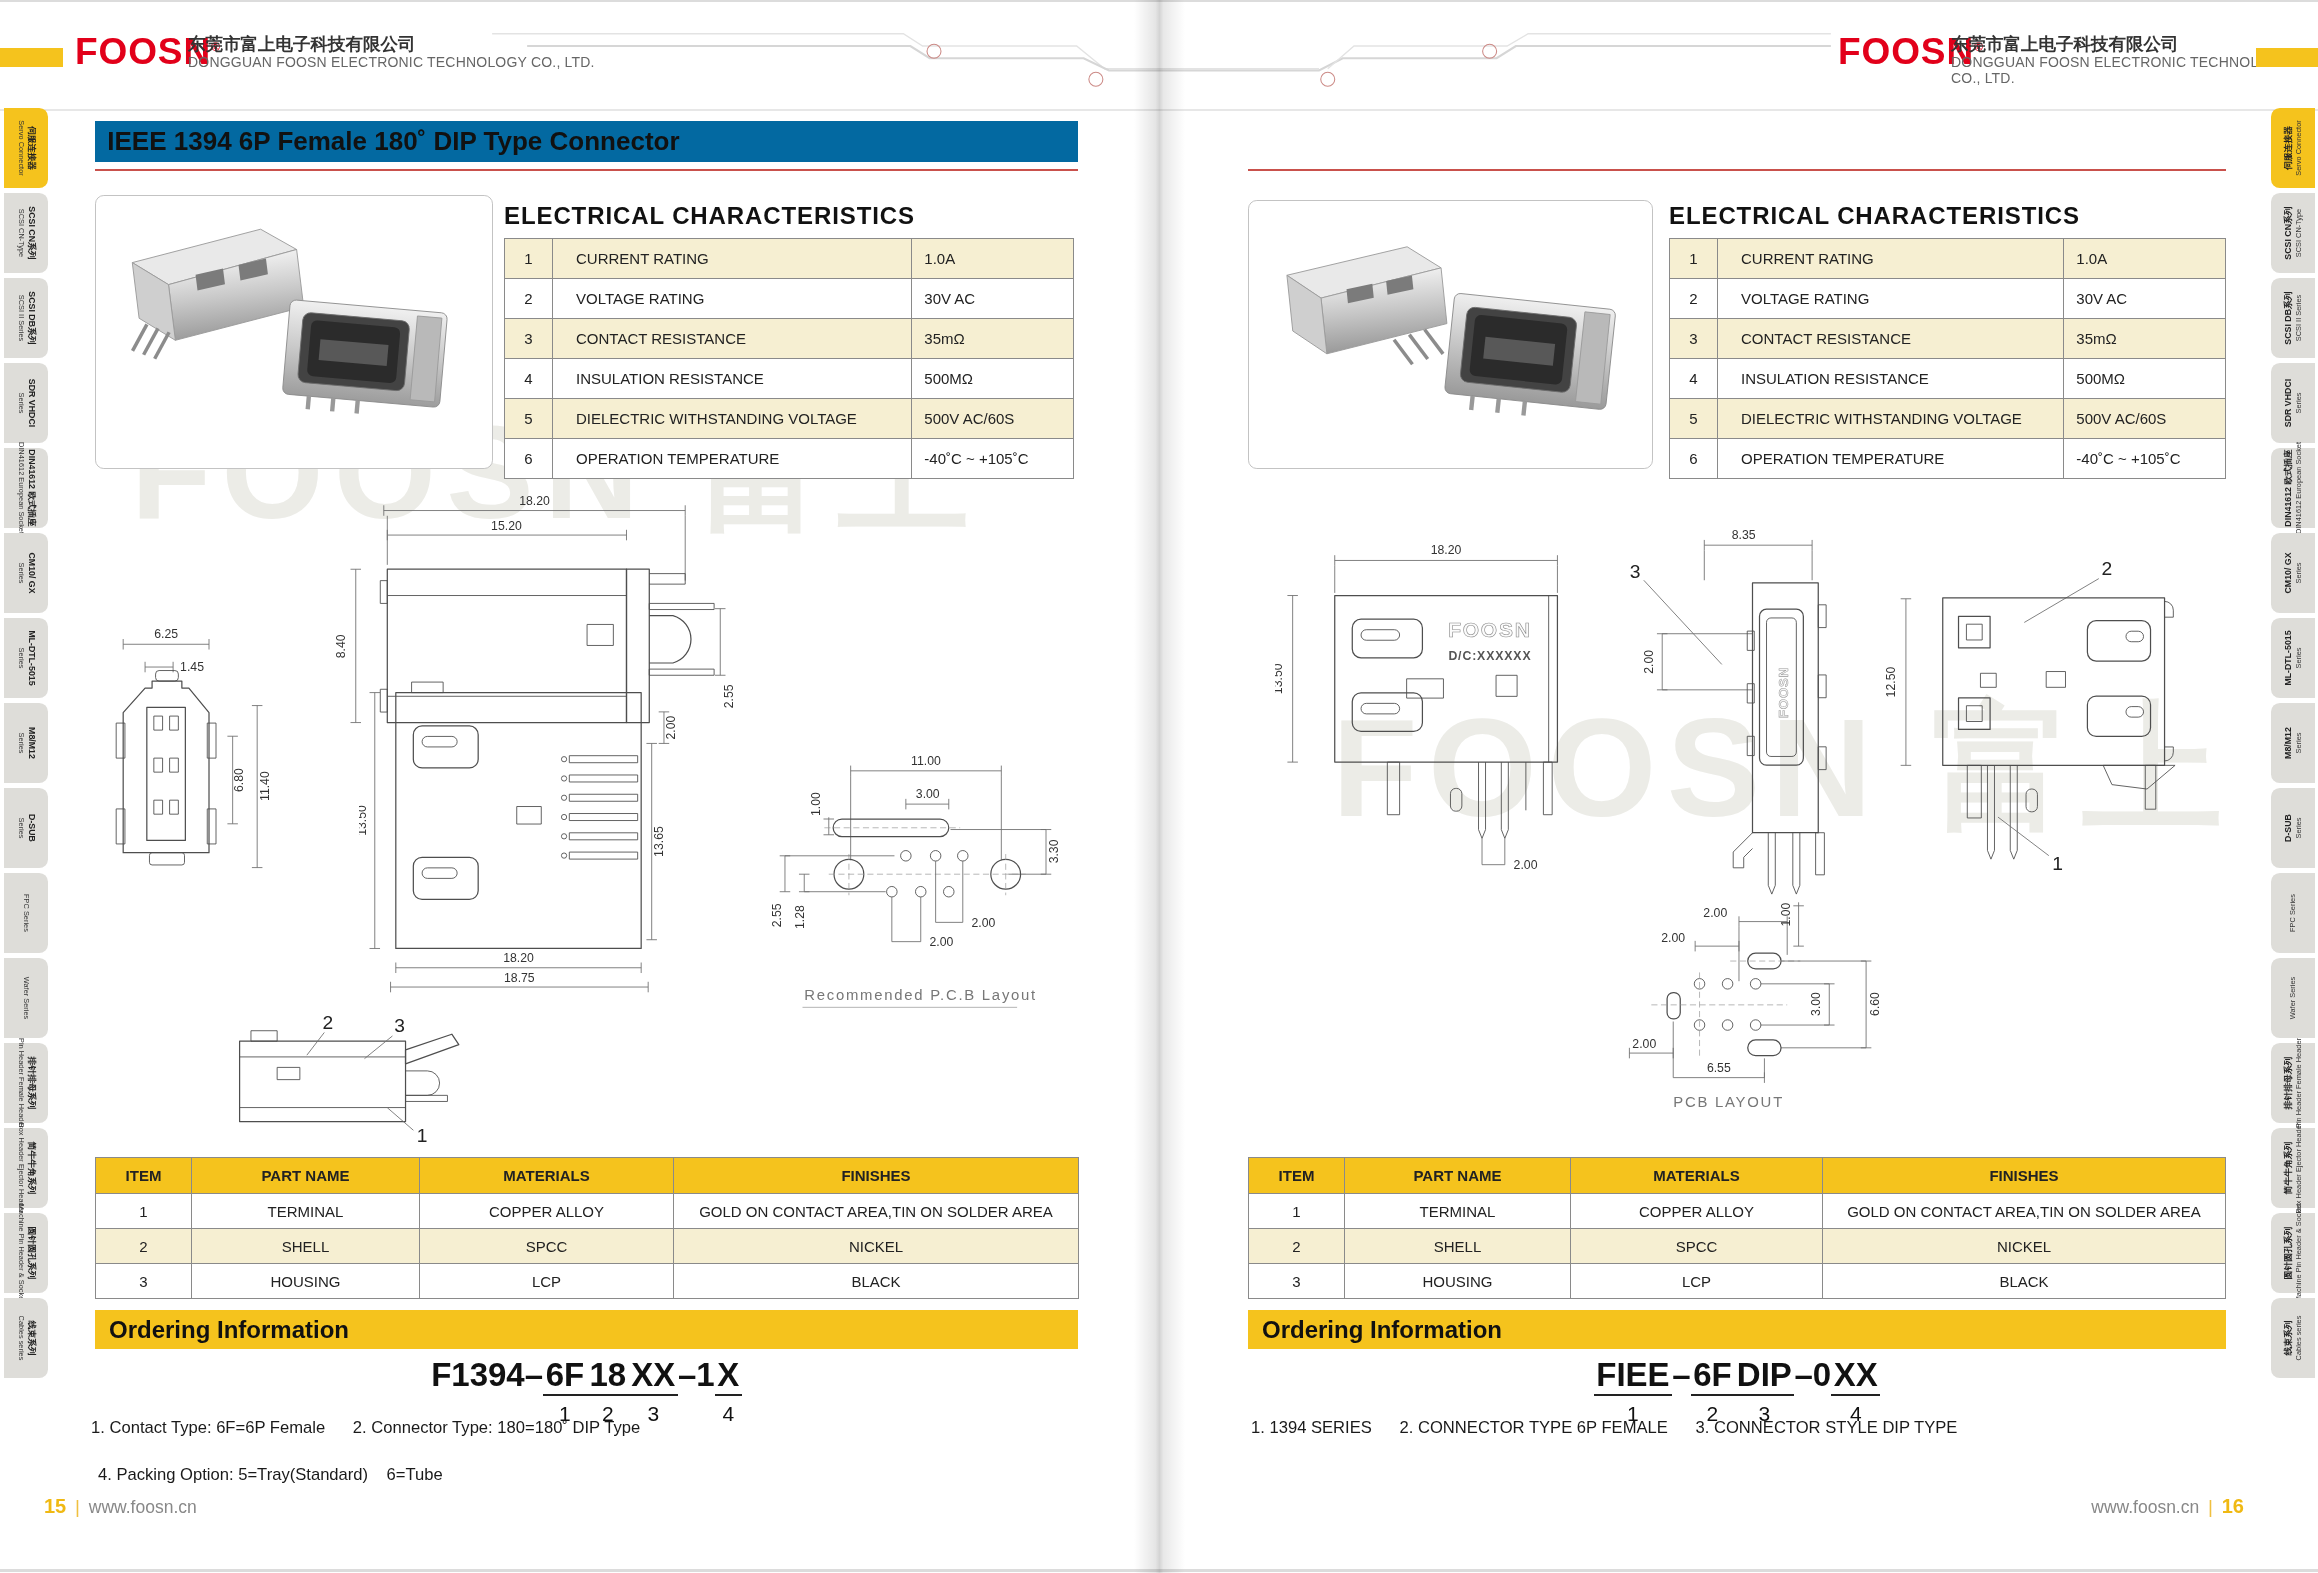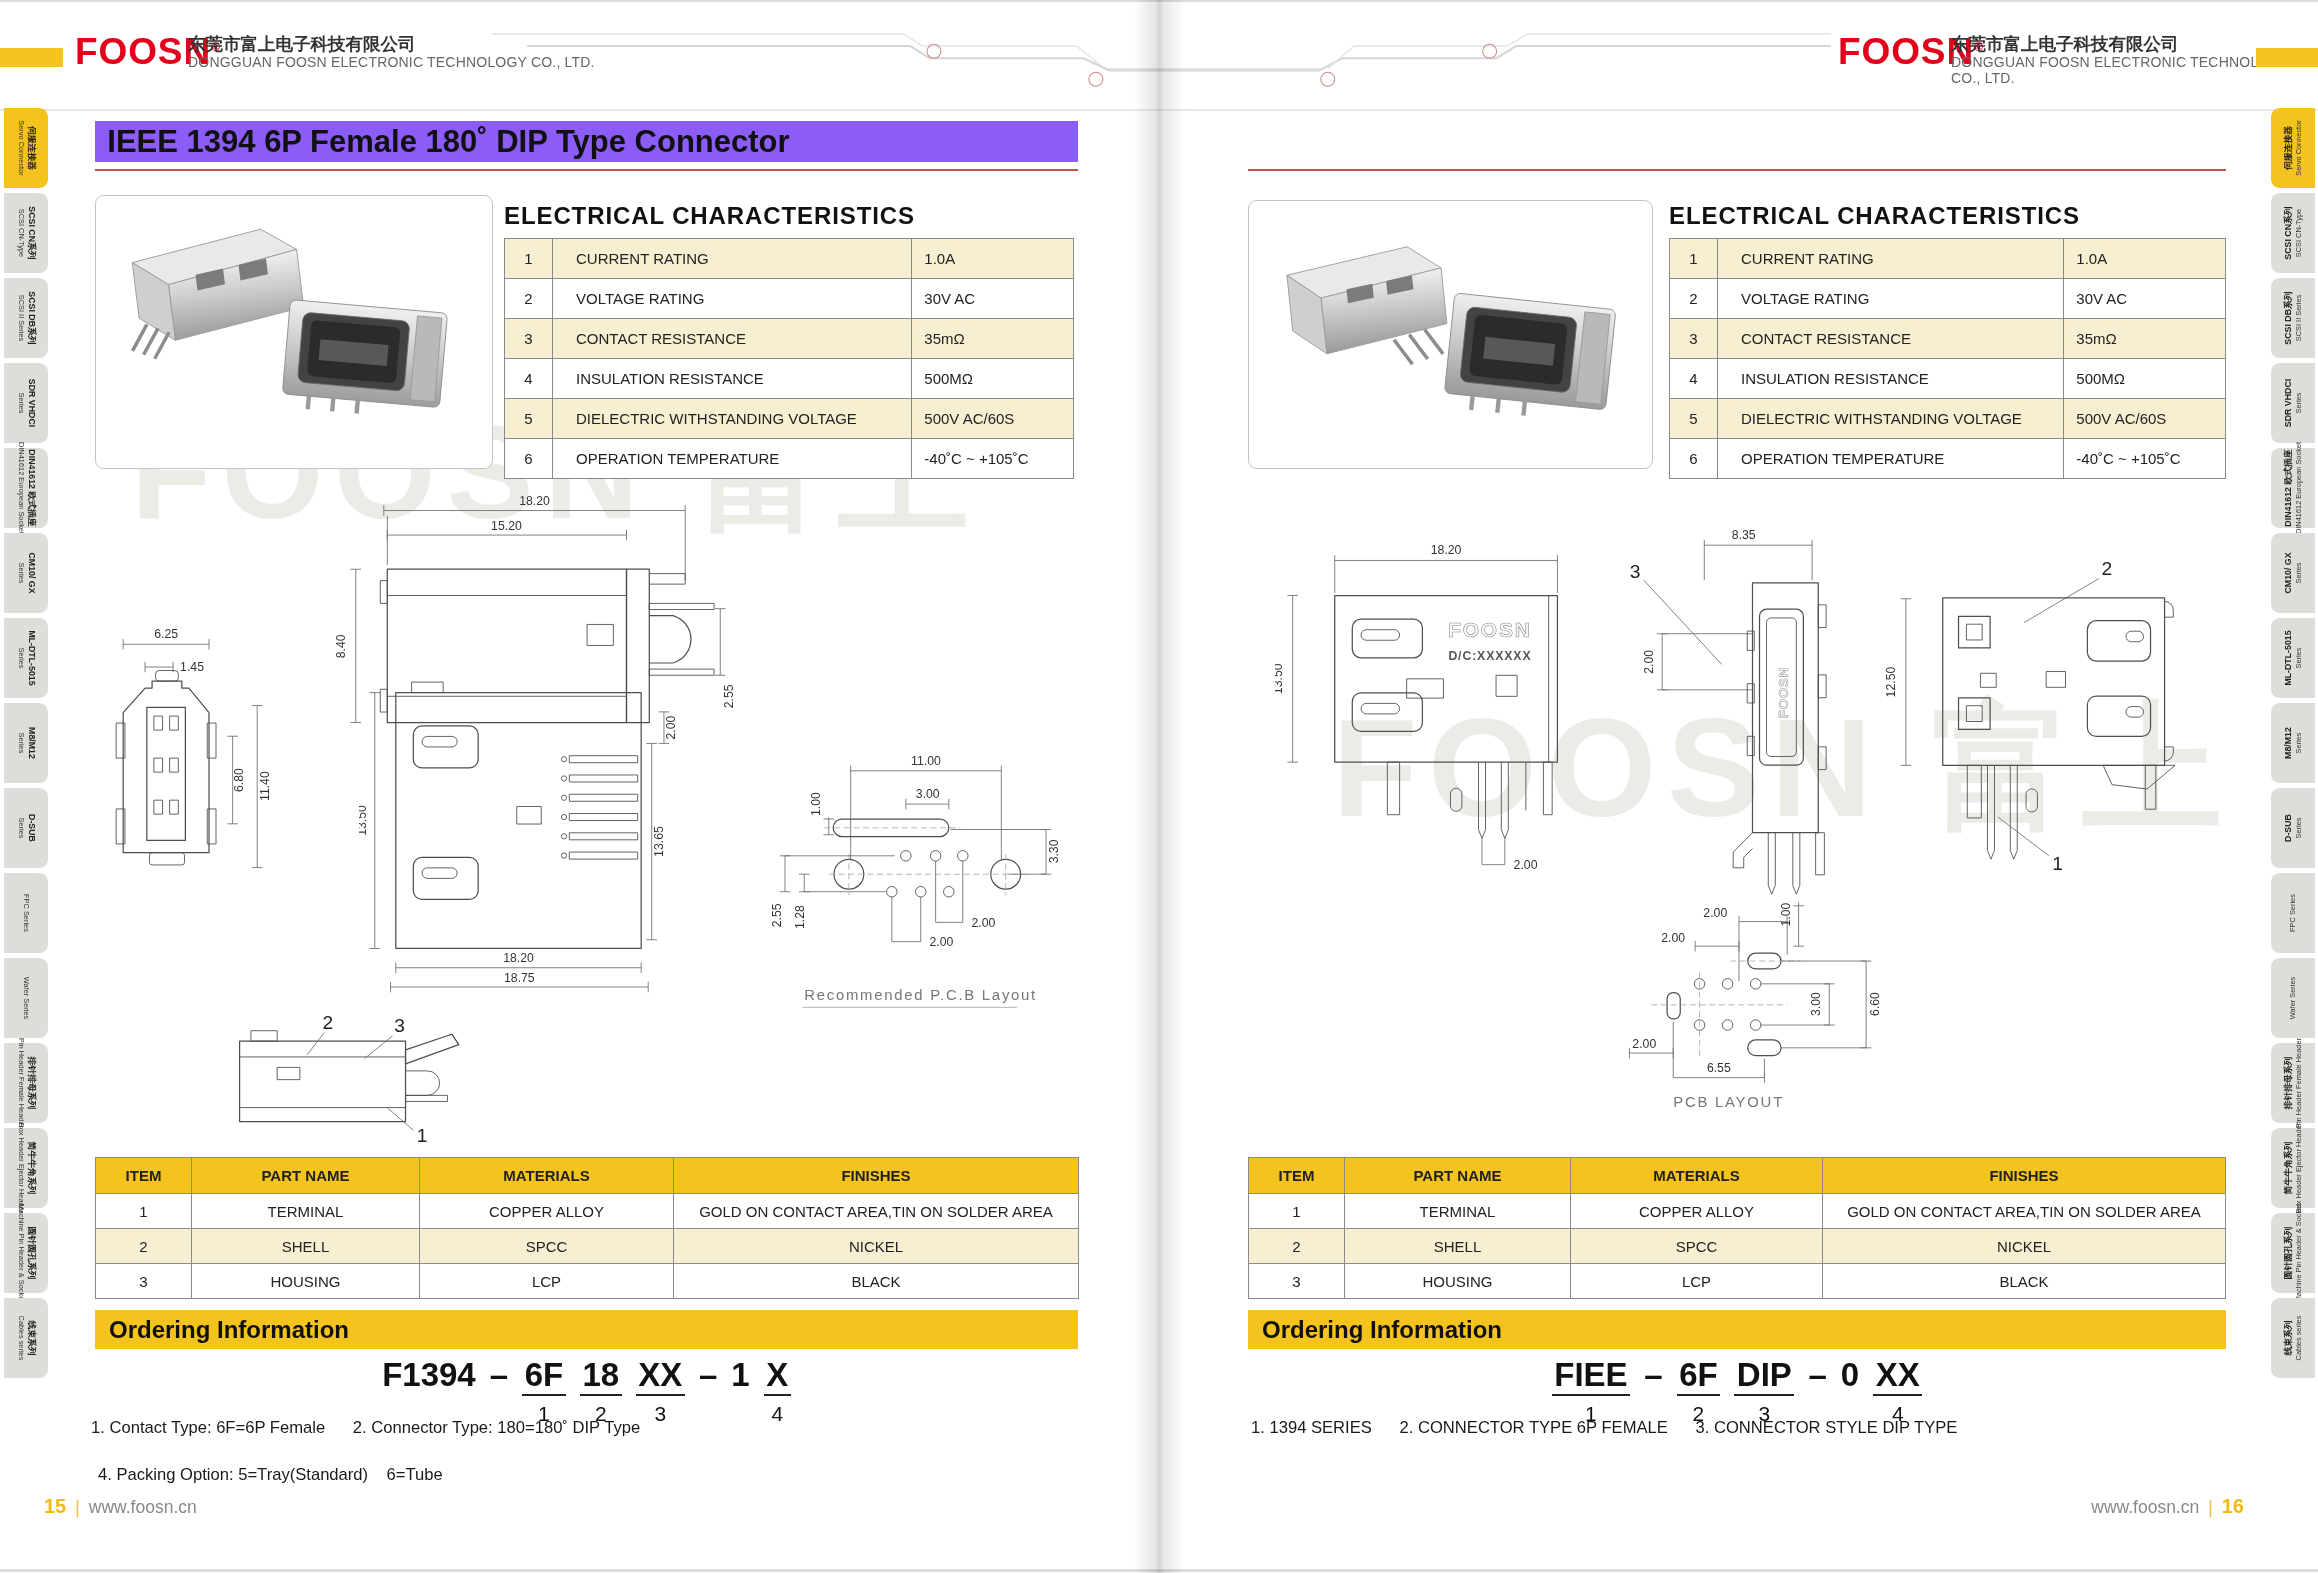--- a/index.html
+++ b/index.html
@@ -7,21 +7,21 @@
           font-family:"Liberation Sans",sans-serif;color:#1a1a1a}
   .abs{position:absolute}
   .edge{background:#dcdcdc}
   
   .ybar{background:#F5C31D}
   .brand{color:#E2001A;font-weight:bold;font-size:37px;letter-spacing:0.9px;line-height:37px}
   .brand sup{font-size:12.3px;color:#E2001A}
   .co-zh{font-size:17.5px;font-weight:bold;color:#333;line-height:19px}
   .co-en{font-size:14px;color:#666;letter-spacing:0.2px}
   
-  .titlebar{background:#8b5cf6;color:#111;font-weight:bold;font-size:31px;line-height:41px;padding-left:12.3px;box-sizing:border-box}
+  .titlebar{background:#0369a1;color:#111;font-weight:bold;font-size:26px;line-height:41px;padding-left:12.3px;box-sizing:border-box}
   .redline{background:#C9514C;height:1.8px}
   
   .tab{position:absolute;height:80px;width:44px;background:#DEDDD9}
   .tabL{left:3.5px;border-radius:0 8.8px 8.8px 0}
   .tabR{left:2271px;border-radius:8.8px 0 0 8.8px}
   .tab.act{background:#F5C31D}
   .rot{position:absolute;top:50%;left:50%;white-space:nowrap;text-align:center}
   .tabL .rot{transform:translate(-50%,-50%) rotate(90deg)}
   .tabR .rot{transform:translate(-50%,-50%) rotate(-90deg)}
   .t-zh{font-size:8.8px;font-weight:bold;color:#222;line-height:11.4px}
@@ -37,21 +37,21 @@
   .c-num{text-align:center}
   .c-name{padding-left:23px}
   .c-val{padding-left:12.3px}
   
   table.mat{border:1.8px solid #555}
   table.mat th{background:#F5C31D;font-weight:bold;height:33px;font-size:15px}
   table.mat td{height:32px;text-align:center}
   table.mat tr.alt{background:#F6EFD2}
   
   .ord-bar{background:#F5C31D;font-weight:bold;font-size:24px;line-height:39px;padding-left:14px;color:#111;box-sizing:border-box}
-  .code{display:flex;gap:14px;justify-content:center;align-items:flex-start;font-weight:bold;font-size:33px;color:#111}
+  .code{display:flex;justify-content:center;align-items:flex-start;font-weight:bold;font-size:33px;color:#111}
   .tok{display:flex;flex-direction:column;align-items:center}
   .tok .u{border-bottom:2.6px solid #222;padding:0 2.6px}
   .tok .n{font-size:21px;font-weight:normal;margin-top:6.1px}
   .note{font-size:16.6px;color:#1a1a1a;white-space:pre}
   
   .pg{color:#F0B913;font-weight:bold;font-size:20px}
   .sep{color:#F0C040;font-size:19px}
   .url{color:#888;font-size:17.5px}
   .foot{display:flex;gap:8.8px;align-items:baseline}
   

